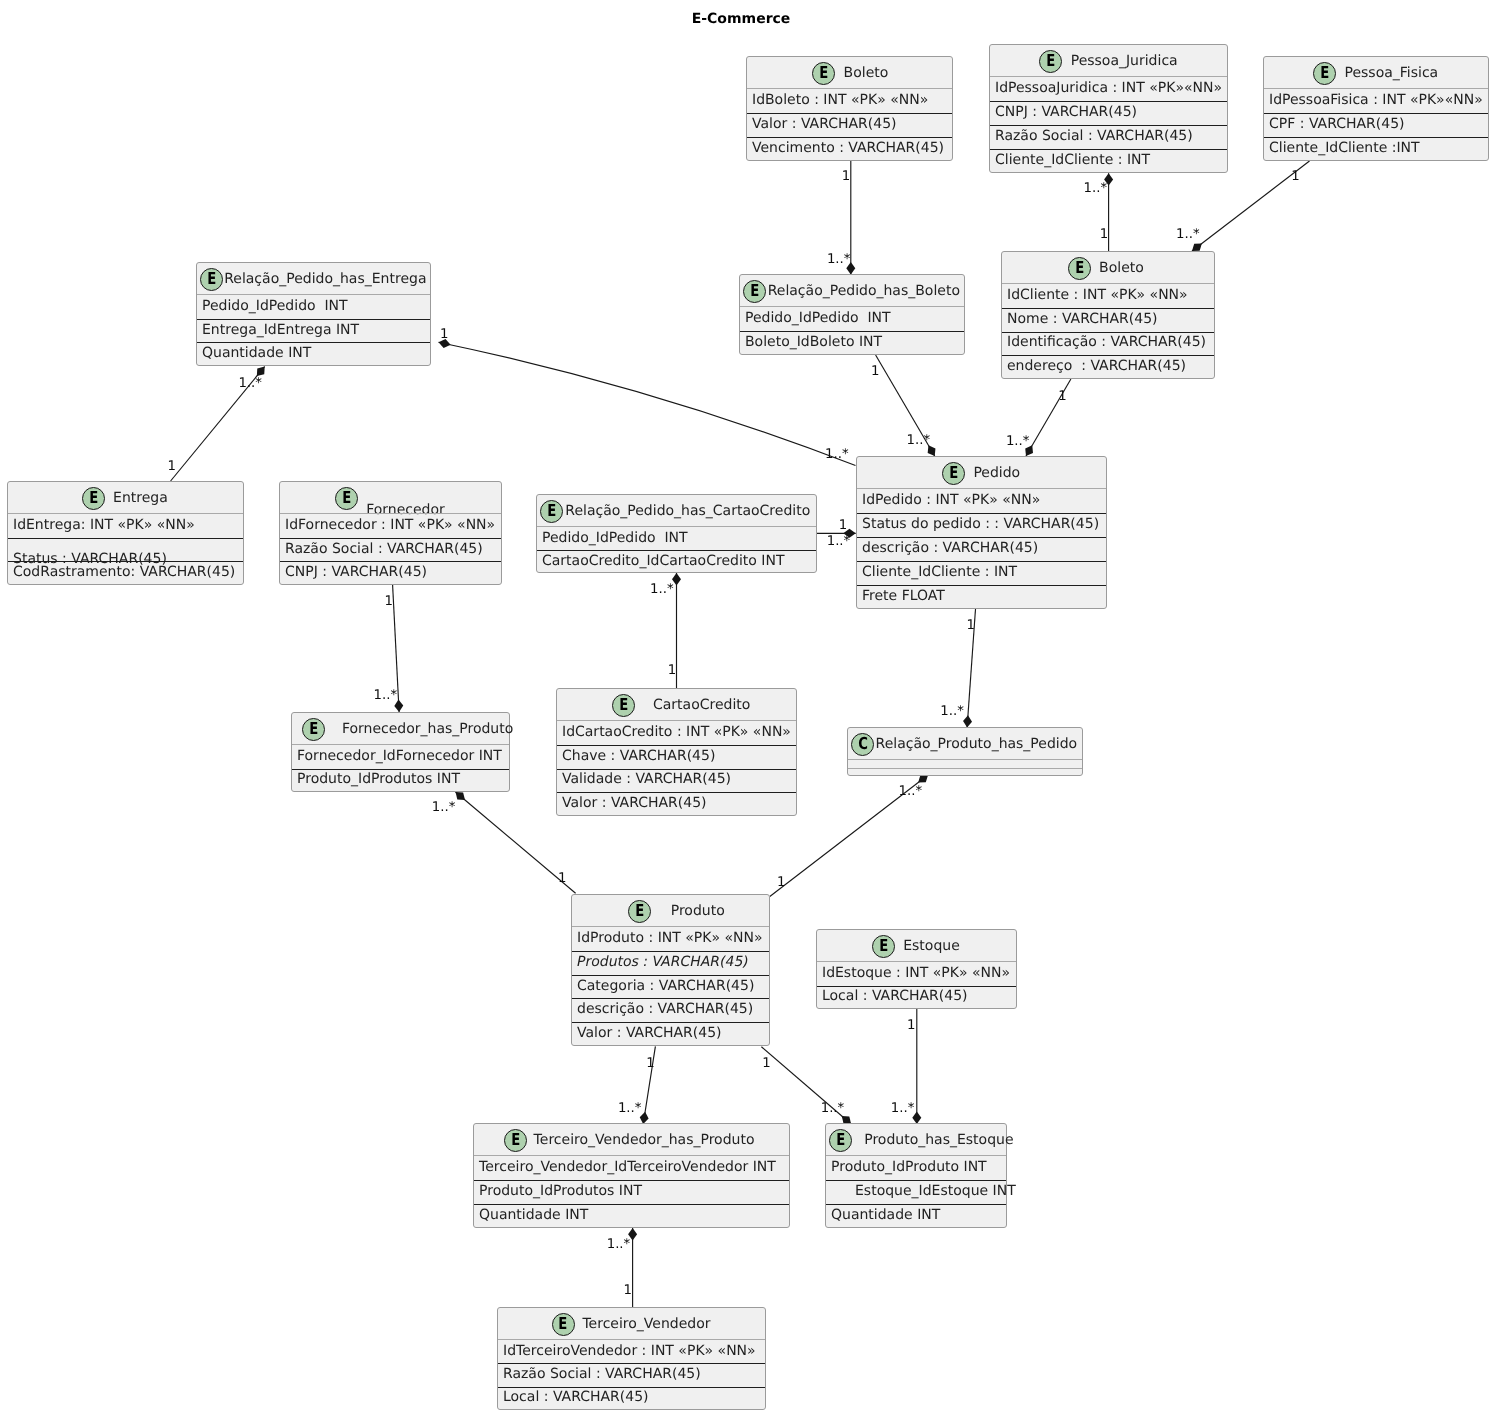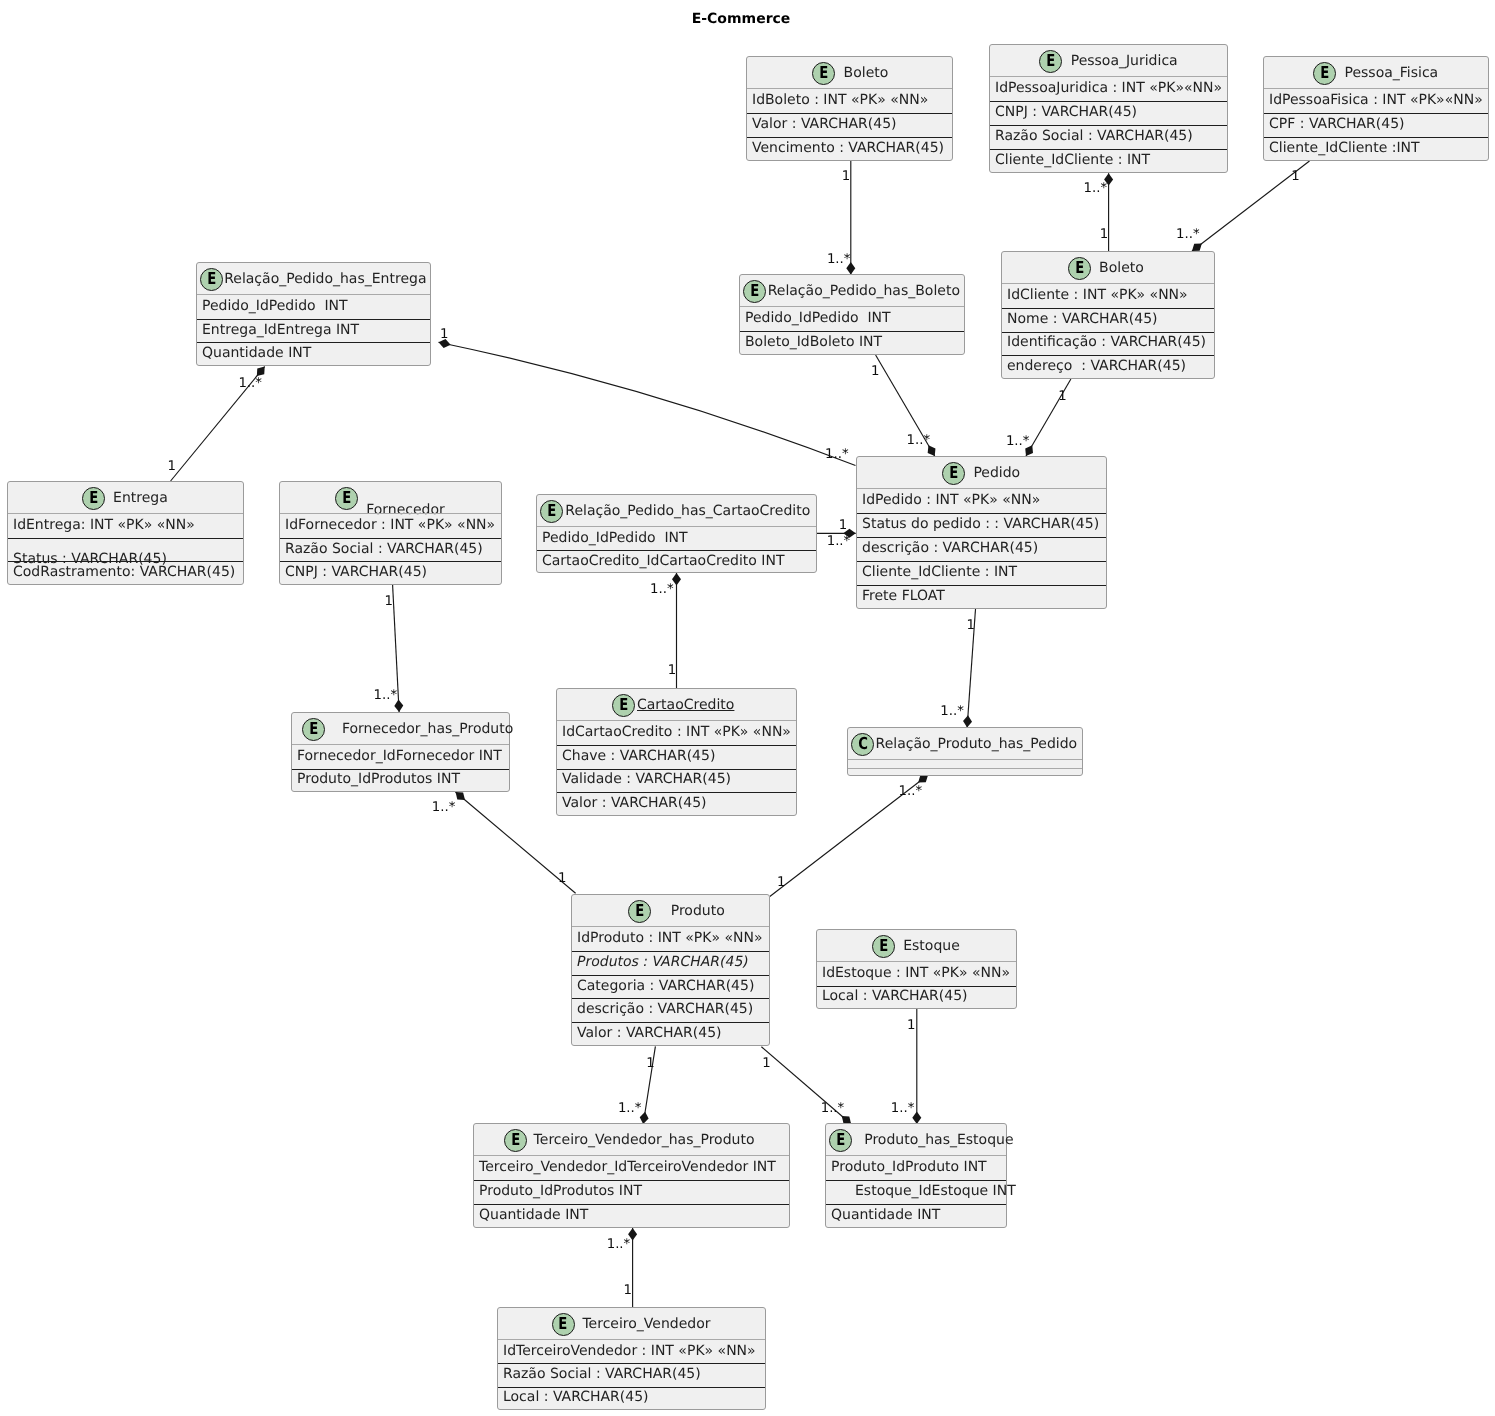--- a/index.html
+++ b/index.html
@@ -225,21 +225,21 @@
         <div class="sep light" style="top: 31px;"></div>
         <div class="erow" style="top: 34.75px;">Fornecedor_IdFornecedor INT</div>
         <div class="sep" style="top: 56px;"></div>
         <div class="erow" style="top: 58.25px;">Produto_IdProdutos INT</div>
       </div>
       <div class="ent" style="left: 556px; top: 688px; width: 241px; height: 128px;">
         <div class="ehdr" style="padding-left: 55px;">
           <span class="eicon">
             <i>E</i>
           </span>
-          <span class="etitle" style="padding-left: 2px; text-decoration: underline;">CartaoCredito</span>
+          <span class="etitle" style="padding-left: 18px;">CartaoCredito</span>
         </div>
         <div class="sep light" style="top: 31px;"></div>
         <div class="erow" style="top: 34.875px;">IdCartaoCredito : INT «PK» «NN»</div>
         <div class="sep" style="top: 56px;"></div>
         <div class="erow" style="top: 58.625px;">Chave : VARCHAR(45)</div>
         <div class="sep" style="top: 80px;"></div>
         <div class="erow" style="top: 82.375px;">Validade : VARCHAR(45)</div>
         <div class="sep" style="top: 103px;"></div>
         <div class="erow" style="top: 106.125px;">Valor : VARCHAR(45)</div>
       </div>

